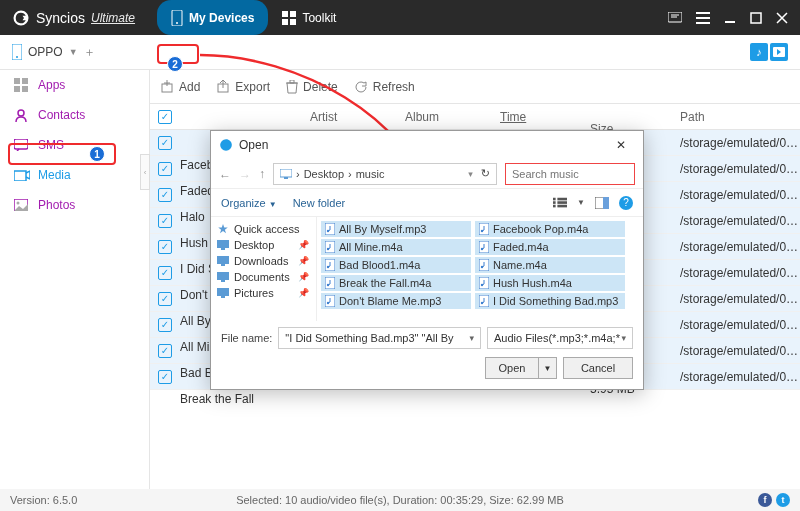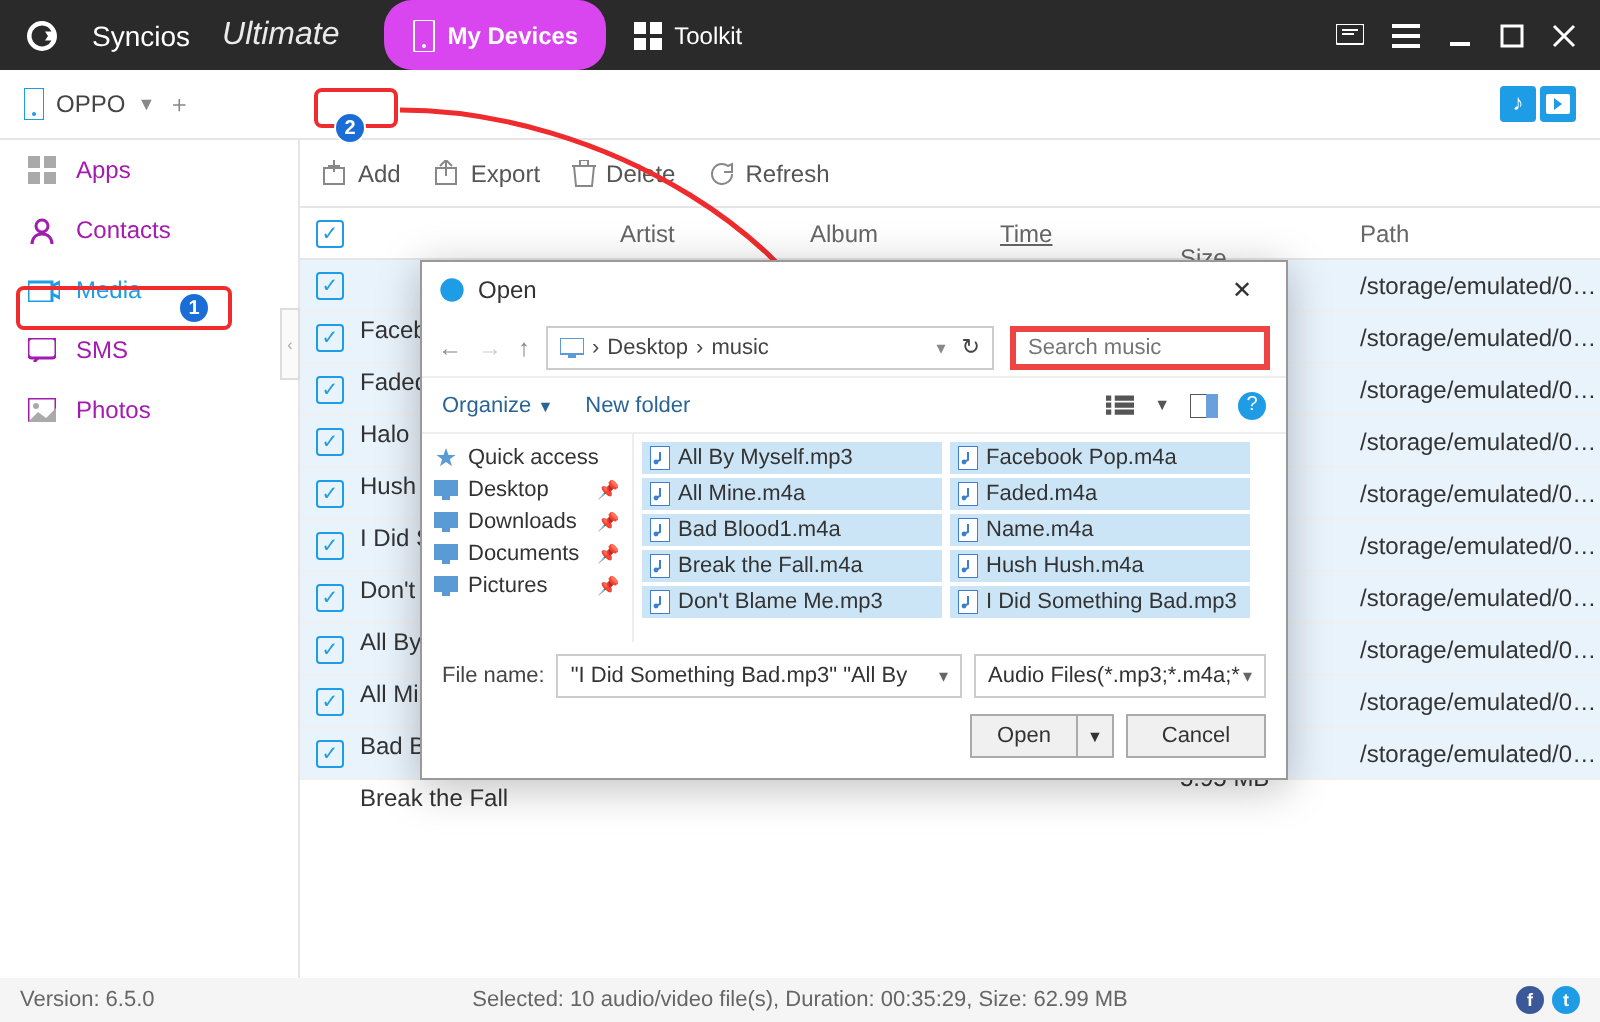--- a/index.html
+++ b/index.html
@@ -1,25 +1,25 @@
 <!DOCTYPE html>
 <html><head>
 <meta charset="utf-8">
 <style>
 * { margin: 0; padding: 0; box-sizing: border-box; font-family: "Segoe UI", Arial, sans-serif; }
 body { width: 800px; height: 511px; background: #fff; overflow: hidden; position: relative; font-size: 12px; color: #333; }
 
 
 .titlebar { height: 35px; background: #2a2a2a; display: flex; align-items: center; color: #fff; }
-.logo { display: flex; align-items: center; gap: 16px; padding: 0 12px; font-size: 14px; font-weight: 500; }
+.logo { display: flex; align-items: center; gap: 6px; padding: 0 12px; font-size: 14px; font-weight: 500; }
 .logo svg { fill: #fff; }
-.logo .ult { font-size: 16px; font-style: italic; opacity: .9; }
+.logo .ult { font-size: 12px; font-style: italic; opacity: .9; text-decoration: underline; }
 .tabs { display: flex; height: 100%; margin-left: 10px; }
 .tab { display: flex; align-items: center; gap: 6px; padding: 0 14px; font-size: 12px; cursor: pointer; }
-.tab.active { background: #d946ef; font-weight: 600; border-radius: 14px; }
+.tab.active { background: #0369a1; font-weight: 600; border-radius: 14px; }
 .tab svg { fill: #fff; }
 .title-right { margin-left: auto; display: flex; align-items: center; gap: 14px; padding-right: 12px; }
 .title-right svg { fill: #fff; cursor: pointer; }
 
 
 .devicebar { height: 35px; border-bottom: 1px solid #e5e5e5; display: flex; align-items: center; padding: 0 12px; }
 .device { display: flex; align-items: center; gap: 6px; font-size: 12px; color: #444; }
 .device svg { fill: #1e9ce6; }
 .plus { margin-left: 6px; color: #888; cursor: pointer; }
 .modebtns { margin-left: auto; display: flex; gap: 2px; }
@@ -62,21 +62,21 @@
 .arrow-svg { position: absolute; pointer-events: none; }
 
 
 .dialog { position: absolute; left: 210px; top: 130px; width: 434px; background: #fff; border: 1px solid #999; box-shadow: 0 4px 20px rgba(0,0,0,.25); }
 .dlg-title { height: 28px; display: flex; align-items: center; padding: 0 8px; font-size: 12px; }
 .dlg-title svg { margin-right: 6px; fill: #1e9ce6; }
 .dlg-close { margin-left: auto; cursor: pointer; width: 28px; height: 28px; display: flex; align-items: center; justify-content: center; }
 .dlg-nav { height: 30px; display: flex; align-items: center; gap: 8px; padding: 0 8px; border-bottom: 1px solid #eee; }
 .dlg-nav .nav { color: #888; cursor: pointer; }
 .dlg-crumb { flex: 1; height: 22px; border: 1px solid #ccc; display: flex; align-items: center; padding: 0 6px; gap: 4px; font-size: 11px; color: #444; }
-.dlg-search { width: 130px; height: 22px; border: 3px solid #ef4444; padding: 0 6px; font-size: 11px; color: #888; }
+.dlg-search { width: 130px; height: 22px; border: 1px solid #ef4444; padding: 0 6px; font-size: 11px; color: #888; }
 .dlg-toolbar { height: 28px; display: flex; align-items: center; gap: 16px; padding: 0 10px; border-bottom: 1px solid #eee; font-size: 11px; color: #2a6496; }
 .dlg-toolbar .right { margin-left: auto; display: flex; gap: 10px; align-items: center; }
 .qcircle { width: 14px; height: 14px; border-radius: 50%; background: #1e9ce6; color: #fff; display: flex; align-items: center; justify-content: center; font-size: 10px; cursor: pointer; }
 .dlg-body { display: flex; height: 104px; }
 .dlg-nav-pane { width: 105px; padding: 6px; font-size: 11px; color: #333; display: flex; flex-direction: column; gap: 4px; overflow:hidden; }
 .dlg-nav-item { display: flex; align-items: center; gap: 5px; cursor: pointer; white-space:nowrap; }
 .dlg-nav-item svg { fill: #5b9bd5; }
 .pin { margin-left: auto; color: #888; font-size: 9px; }
 .dlg-files { flex: 1; border-left: 1px solid #eee; padding: 4px; display: flex; flex-wrap: wrap; align-content: flex-start; gap: 2px 4px; }
 .file { width: 150px; height: 16px; background: #cce5f6; display: flex; align-items: center; gap: 4px; padding: 0 4px; font-size: 11px; cursor: pointer; overflow: hidden; white-space: nowrap; }
@@ -177,37 +177,37 @@
       </div>
       <div class="sidebar-item">
         <span style="color:inherit;width:16px;display:flex;">
           <svg width="14" height="14" viewBox="0 0 14 14">
             <circle cx="7" cy="5" r="3" fill="none" stroke="currentColor" stroke-width="1.5"></circle>
             <path d="M2 14c0-3 2-5 5-5s5 2 5 5" fill="none" stroke="currentColor" stroke-width="1.5"></path>
           </svg>
         </span>
         <span>Contacts</span>
       </div>
+      <div class="sidebar-item">
+        <span style="color:inherit;width:16px;display:flex;">
+          <svg width="14" height="12" viewBox="0 0 14 12">
+            <rect x="0" y="0" width="14" height="10" rx="2" fill="none" stroke="currentColor" stroke-width="1.5"></rect>
+            <path d="M3 12l2-2" stroke="currentColor" stroke-width="1.5"></path>
+          </svg>
+        </span>
+        <span>SMS</span>
+      </div>
       <div class="sidebar-item active">
         <span style="color:inherit;width:16px;display:flex;">
           <svg width="16" height="12" viewBox="0 0 16 12">
             <rect x="0" y="2" width="12" height="10" fill="none" stroke="currentColor" stroke-width="1.5"></rect>
             <path d="M12 4l4-2v8l-4-2" fill="none" stroke="currentColor" stroke-width="1.5"></path>
           </svg>
         </span>
         <span>Media</span>
-      </div>
-      <div class="sidebar-item">
-        <span style="color:inherit;width:16px;display:flex;">
-          <svg width="14" height="12" viewBox="0 0 14 12">
-            <rect x="0" y="0" width="14" height="10" rx="2" fill="none" stroke="currentColor" stroke-width="1.5"></rect>
-            <path d="M3 12l2-2" stroke="currentColor" stroke-width="1.5"></path>
-          </svg>
-        </span>
-        <span>SMS</span>
       </div>
       <div class="sidebar-item">
         <span style="color:inherit;width:16px;display:flex;">
           <svg width="14" height="12" viewBox="0 0 14 12">
             <rect width="14" height="12" fill="none" stroke="currentColor" stroke-width="1.5"></rect>
             <circle cx="4" cy="4" r="1.5"></circle>
             <path d="M0 12l5-5 4 3 5-5v7z"></path>
           </svg>
         </span>
         <span>Photos</span>

